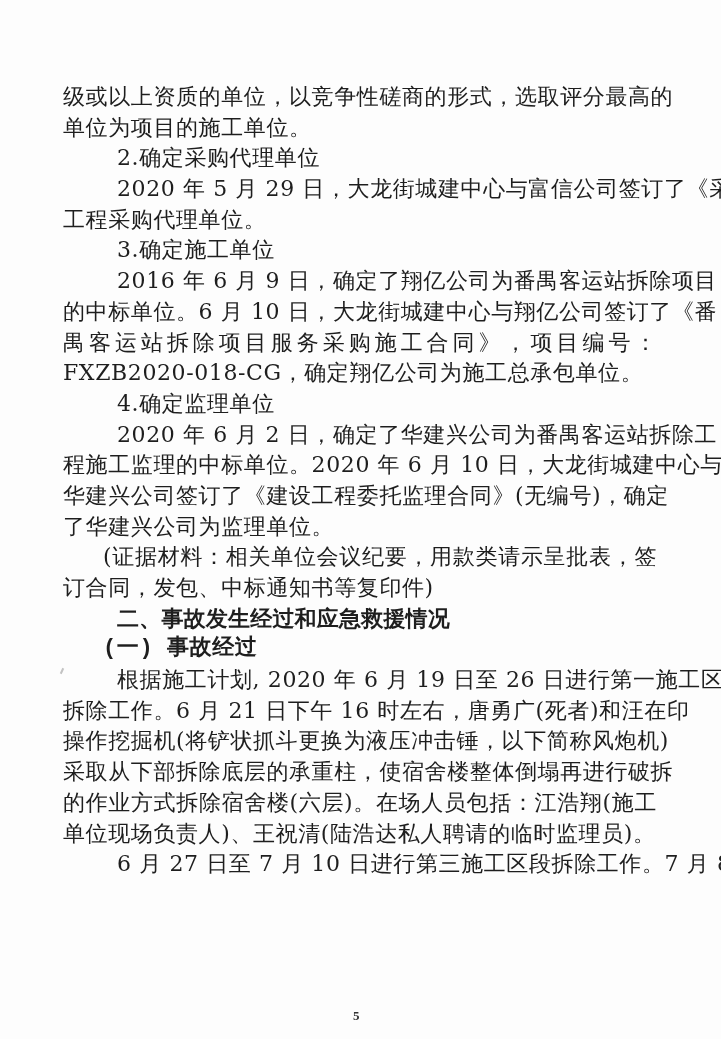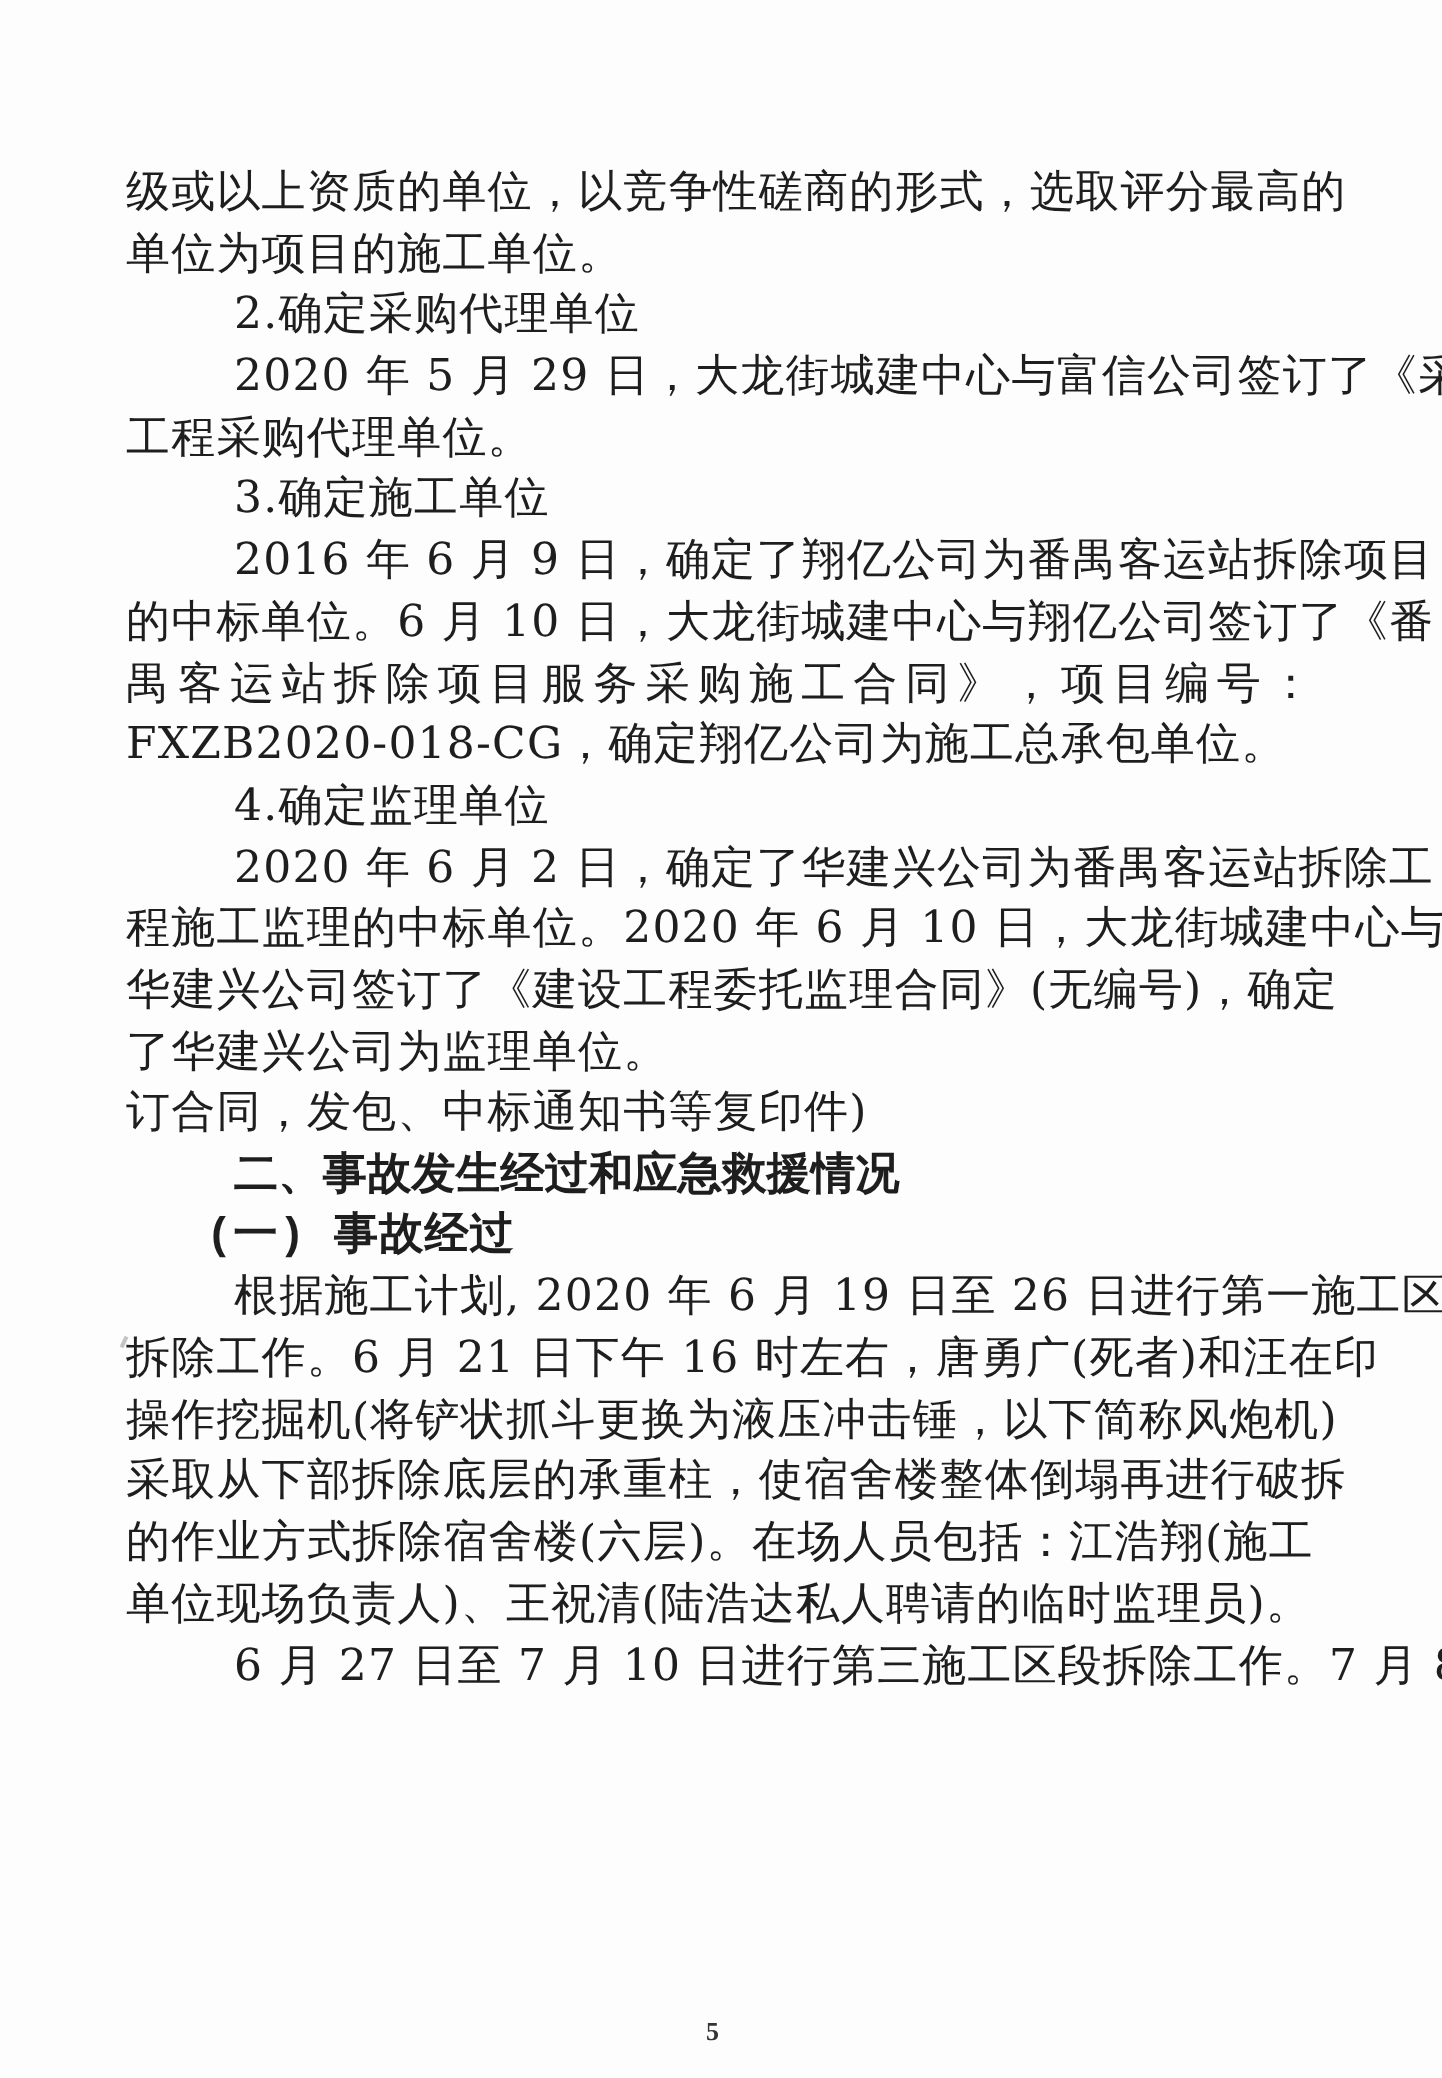--- a/index.html
+++ b/index.html
@@ -81,20 +81,21 @@
     <div class="line last indent">3.确定施工单位</div>
     <div class="line indent">2016 年 6 月 9 日，确定了翔亿公司为番禺客运站拆除项目</div>
     <div class="line">的中标单位。6 月 10 日，大龙街城建中心与翔亿公司签订了《番</div>
     <div class="line">禺客运站拆除项目服务采购施工合同》，项目编号：</div>
     <div class="line last">FXZB2020-018-CG，确定翔亿公司为施工总承包单位。</div>
     <div class="line last indent">4.确定监理单位</div>
     <div class="line indent">2020 年 6 月 2 日，确定了华建兴公司为番禺客运站拆除工</div>
     <div class="line">程施工监理的中标单位。2020 年 6 月 10 日，大龙街城建中心与</div>
     <div class="line">华建兴公司签订了《建设工程委托监理合同》(无编号)，确定</div>
     <div class="line last">了华建兴公司为监理单位。</div>
+    <div class="line indent1">(证据材料：相关单位会议纪要，用款类请示呈批表，签</div>
     <div class="line last">订合同，发包、中标通知书等复印件)</div>
     <div class="line heading indent">二、事故发生经过和应急救援情况</div>
     <div class="line subhead indent1">(一) 事故经过</div>
     <div class="line indent">根据施工计划, 2020 年 6 月 19 日至 26 日进行第一施工区段</div>
     <div class="line">拆除工作。6 月 21 日下午 16 时左右，唐勇广(死者)和汪在印</div>
     <div class="line">操作挖掘机(将铲状抓斗更换为液压冲击锤，以下简称风炮机)</div>
     <div class="line">采取从下部拆除底层的承重柱，使宿舍楼整体倒塌再进行破拆</div>
     <div class="line">的作业方式拆除宿舍楼(六层)。在场人员包括：江浩翔(施工</div>
     <div class="line last">单位现场负责人)、王祝清(陆浩达私人聘请的临时监理员)。</div>
     <div class="line indent">6 月 27 日至 7 月 10 日进行第三施工区段拆除工作。7 月 8</div>

